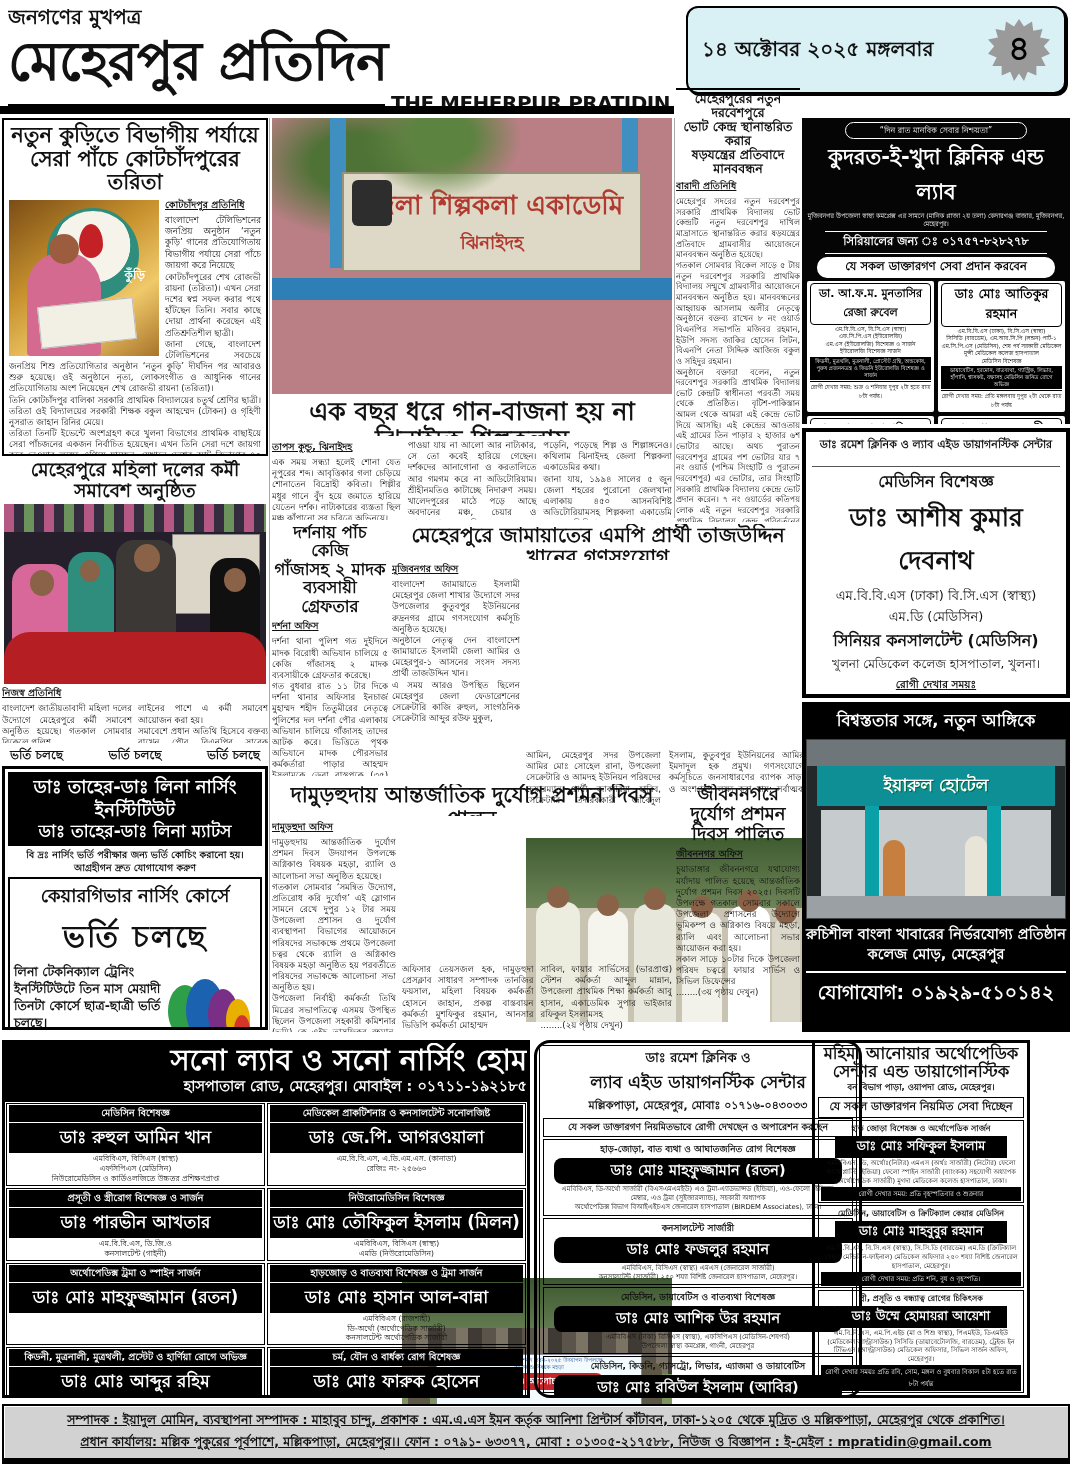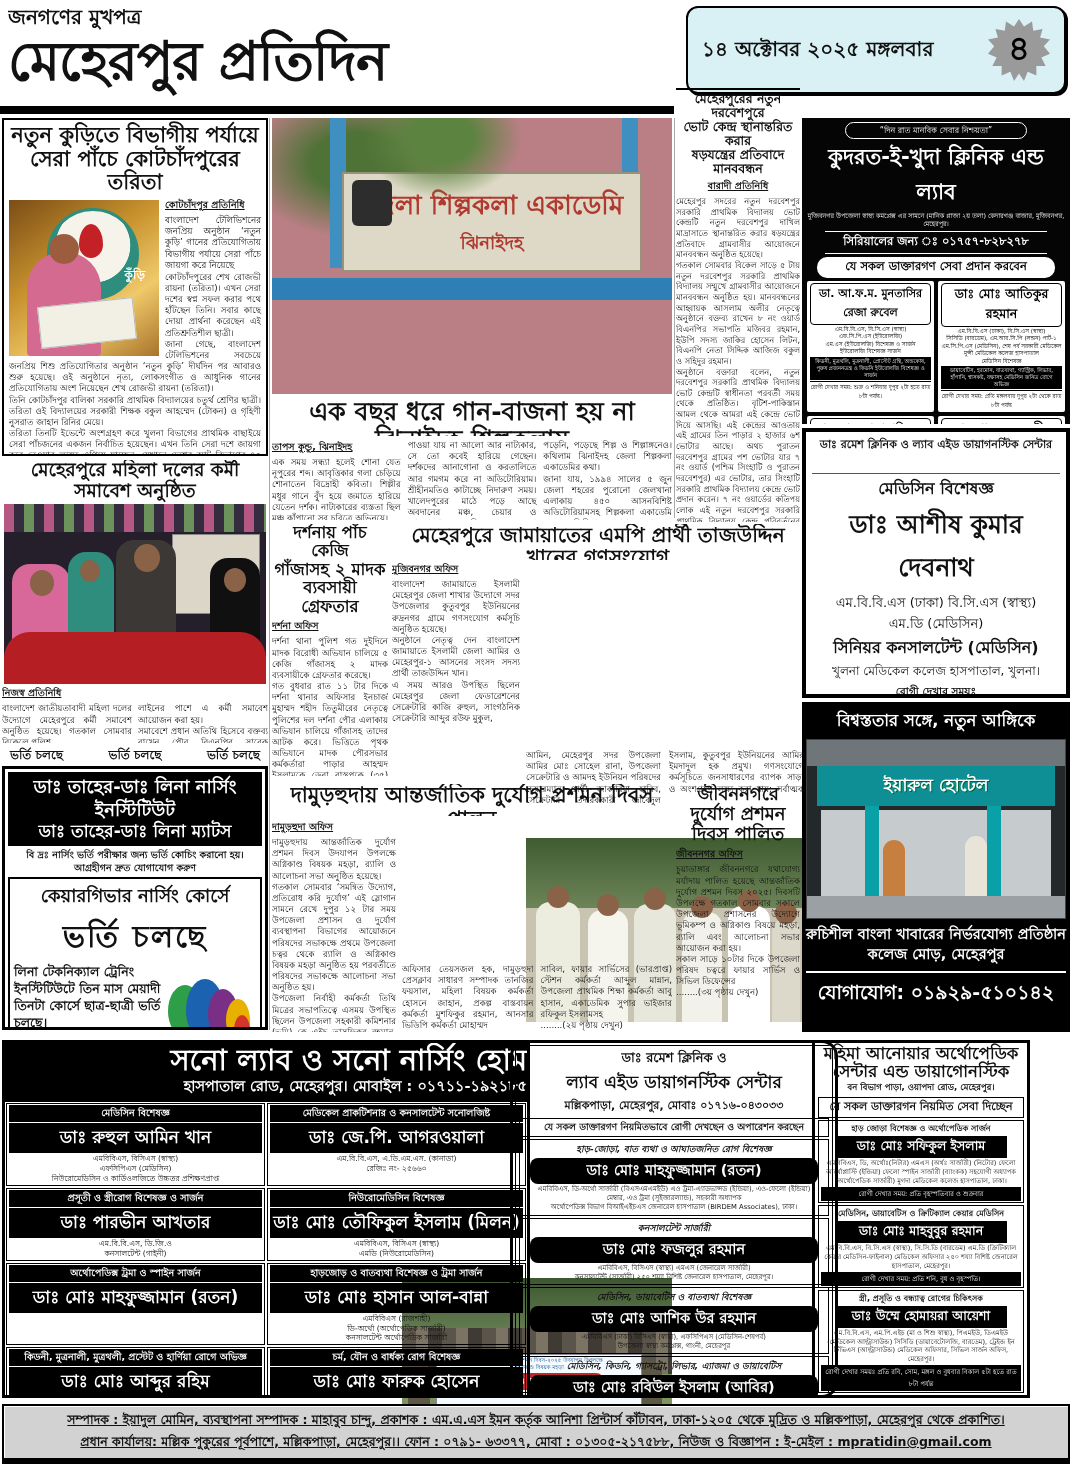--- a/index.html
+++ b/index.html
@@ -85,21 +85,21 @@
   .kud-serial{font-size:11.5px;font-weight:bold;text-align:center;border-top:1px solid #fff;border-bottom:1px solid #fff;margin:2px 18px;padding:1px 0;}
   .kud-svc{background:#fff;color:#000;border-radius:10px;font-size:11.5px;font-weight:bold;text-align:center;margin:3px 10px;padding:1px 0;}
   .kud-grid{display:grid;grid-template-columns:1fr 1fr;gap:4px;margin-top:3px;}
   .kud-card{background:#fff;color:#000;border-radius:2px;padding:2px 3px;}
   .kud-name{font-size:12.5px;font-weight:bold;text-align:center;border:1px solid #000;border-radius:4px;padding:1px 0;margin-bottom:1px;}
   .kud-quals{font-size:5.6px;text-align:center;line-height:1.35;}
   .kud-sv{background:#000;color:#fff;font-size:5.4px;text-align:center;line-height:1.3;padding:1px 2px;margin:1px 0;}
   .kud-time{font-size:5.6px;text-align:center;border-top:1px solid #000;padding-top:1px;}
   
   .ram{border:4px solid #000;padding:4px 6px;text-align:center;}
-  .ram-head{font-size:11px;font-weight:bold;border-bottom:1px solid #555;padding-bottom:18px;}
+  .ram-head{font-size:11px;font-weight:bold;border-bottom:1px solid #555;padding-bottom:11px;}
   .ram-spec{font-size:16px;font-weight:bold;margin-top:2px;}
   .ram-name{font-size:25px;font-weight:bold;margin:2px 0;}
   .ram-q1{font-size:13px;}
   .ram-q2{font-size:13px;}
   .ram-q3{font-size:16px;font-weight:bold;}
   .ram-q4{font-size:12px;}
   .ram-lab{font-size:10.5px;font-weight:bold;text-decoration:underline;margin-top:2px;}
   .ram-time{font-size:12.5px;}
   
   .hot{background:#000;color:#fff;padding:4px;}
@@ -124,21 +124,21 @@
   .sono-name{background:#000;color:#fff;font-size:17px;font-weight:bold;margin-top:1px;padding:1px 0;}
   .sono-quals{font-size:7.6px;line-height:1.3;margin-top:1px;}
   
   .laba{border:3px solid #000;padding:2px;}
   .laba-in{border:1px solid #000;padding:2px 3px;height:100%;box-sizing:border-box;}
   .laba-t1{font-size:13px;font-weight:bold;text-align:center;}
   .laba-t2{font-size:17px;font-weight:bold;text-align:center;}
   .laba-addr{font-size:11px;font-weight:bold;text-align:center;}
   .laba-hdr{font-size:9.3px;font-weight:bold;text-align:center;border:1px solid #000;margin:2px 0;padding:1px 0;}
   .laba-card{border:1px solid #000;margin:2px 0;padding:2px;text-align:center;}
-  .laba-spec{font-size:9px;font-weight:bold;font-style:italic;}
+  .laba-spec{font-size:9px;font-weight:bold;}
   .laba-name{background:#000;color:#fff;border-radius:8px;font-size:14.5px;font-weight:bold;margin:1px 8px;padding:1px 0;}
   .laba-quals{font-size:6.8px;line-height:1.35;}
   
   .moha{border:3px solid #000;padding:2px 3px;}
   .moha-t{font-size:16.5px;font-weight:bold;text-align:center;line-height:1.1;}
   .moha-addr{font-size:8.5px;font-weight:bold;text-align:center;}
   .moha-hdr{font-size:11px;font-weight:bold;text-align:center;border:1px solid #000;margin:2px 0;padding:0;}
   .moha-card{border:1px solid #000;margin:2px 0;padding:1px 2px;text-align:center;}
   .moha-spec{font-size:8px;font-weight:bold;}
   .moha-name{background:#000;color:#fff;font-size:12.5px;font-weight:bold;margin:1px 14px;padding:1px 0;}
@@ -150,20 +150,24 @@
   .foot-l{font-size:12.5px;font-weight:bold;text-align:center;text-decoration:underline;}
 </style>
 </head>
 <body>
 
 <div class="page">
 
   <div class="abs" style="left:8px;top:2px;width:662px;height:104px;">
     <div class="tagline">জনগণের মুখপত্র</div>
     <div class="mast-title">মেহেরপুর প্রতিদিন</div>
+    <div class="mast-row">
+      <div class="mast-line"></div>
+      <div class="mast-eng">THE MEHERPUR PRATIDIN</div>
+    </div>
   </div>
 
   <div class="abs datebox" style="left:686px;top:6px;width:380px;height:88px;">
     <span class="datetx">১৪ অক্টোবর ২০২৫ মঙ্গলবার</span>
     <span class="starburst">
       <span class="starnum">৪</span>
     </span>
   </div>
 
   <div class="abs blackbar" style="left:0;top:106px;width:674px;height:8px;"></div>
@@ -333,21 +337,21 @@
     <div class="byline" style="margin-top:3px;">জীবননগর অফিস</div>
     <div class="bodytx pre">চুয়াডাঙ্গার জীবননগরে যথাযোগ্য মর্যাদায় পালিত হয়েছে আন্তর্জাতিক দুর্যোগ প্রশমন দিবস ২০২৫। দিবসটি উপলক্ষে গতকাল সোমবার সকালে উপজেলা প্রশাসনের উদ্যোগে ভূমিকম্প ও অগ্নিকাণ্ড বিষয়ে মহড়া, র‍্যালি এবং আলোচনা সভার আয়োজন করা হয়।
 সকাল সাড়ে ১০টার দিকে উপজেলা পরিষদ চত্বরে ফায়ার সার্ভিস ও সিভিল ডিফেন্সের
 ........(৩য় পৃষ্ঠায় দেখুন)</div>
   </div>
 
   <div class="abs" style="left:676px;top:88px;width:124px;height:434px;border-top:2px solid #000;padding-top:2px;">
     <div class="hl pre" style="font-size:12.5px;">মেহেরপুরের নতুন দরবেশপুরে
 ভোট কেন্দ্র স্থানান্তরিত করার
 ষড়যন্ত্রের প্রতিবাদে মানববন্ধন</div>
-    <div class="byline" style="margin-top:3px;text-align:center;">বারাদী প্রতিনিধি</div>
+    <div class="byline" style="margin-top:3px;">বারাদী প্রতিনিধি</div>
     <div class="bodytx pre" style="font-size:8.2px;">মেহেরপুর সদরের নতুন দরবেশপুর সরকারি প্রাথমিক বিদ্যালয় ভোট কেন্দ্রটি নতুন দরবেশপুর দাখিল মাদ্রাসাতে স্থানান্তরিত করার ষড়যন্ত্রের প্রতিবাদে গ্রামবাসীর আয়োজনে মানববন্ধন অনুষ্ঠিত হয়েছে।
 গতকাল সোমবার বিকেল সাড়ে ৫ টায় নতুন দরবেশপুর সরকারি প্রাথমিক বিদ্যালয় সম্মুখে গ্রামবাসীর আয়োজনে মানববন্ধন অনুষ্ঠিত হয়। মানববন্ধনের আহ্বায়ক আসলাম অলীর নেতৃত্বে অনুষ্ঠানে বক্তব্য রাখেন ৮ নং ওয়ার্ড বিএনপির সভাপতি মজিবর রহমান, ইউপি সদস্য জাকির হোসেন লিটন, বিএনপি নেতা সিদ্দিক আজিজ বকুল ও সহিদুর রহমান।
 অনুষ্ঠানে বক্তারা বলেন, নতুন দরবেশপুর সরকারি প্রাথমিক বিদ্যালয় ভোট কেন্দ্রটি স্বাধীনতা পরবর্তী সময় থেকে প্রতিষ্ঠিত। বৃটিশ-পাকিস্তান আমল থেকে আমরা এই কেন্দ্রে ভোট দিয়ে আসছি। এই কেন্দ্রের আওতায় এই গ্রামের তিন পাড়ার ২ হাজার ৬শ ভোটার আছে। অথচ পুরাতন দরবেশপুর গ্রামের পশ ভোটার যার ৭ নং ওয়ার্ড (পশ্চিম সিংহাটি ও পুরাতন দরবেশপুর) এর ভোটার, তার সিংহাটি সরকারি প্রাথমিক বিদ্যালয় কেন্দ্রে ভোট প্রদান করেন। ৭ নং ওয়ার্ডের কতিপয় লোক এই নতুন দরবেশপুর সরকারি প্রাথমিক বিদ্যালয় কেন্দ্র পরিবর্তনের জন্য জেলা নির্বাচন কমিশন বরাবর আবেদন করেছে। যার এই কেন্দ্রের ভোটার নয়। আমরা এর তীব্র নিন্দা জানাচ্ছি। সেই সাথে জেলা প্রশাসক ও</div>
 
   </div>
 
   <div class="abs kud" style="left:802px;top:118px;width:268px;height:306px;">
     <div class="kud-tag">“দিন রাত মানবিক সেবার নিশ্চয়তা”</div>
     <div class="kud-title">কুদরত-ই-খুদা ক্লিনিক এন্ড ল্যাব</div>
     <div class="kud-addr">মুজিবনগর উপজেলা স্বাস্থ্য কমপ্লেক্স এর সামনে (মানিক প্লাজা ২য় তলা) কেদারগঞ্জ বাজার, মুজিবনগর, মেহেরপুর।</div>
@@ -466,21 +470,21 @@
       </div>
       <div class="sono-cell">
         <div class="sono-spec">চর্ম, যৌন ও বার্ধক্য রোগ বিশেষজ্ঞ</div>
         <div class="sono-name">ডাঃ মোঃ ফারুক হোসেন</div>
 
       </div>
     </div>
 
   </div>
 
-  <div class="abs laba" style="left:510px;top:1040px;width:328px;height:358px;border-radius:16px;">
+  <div class="abs laba" style="left:534px;top:1040px;width:328px;height:358px;border-radius:16px;">
     <div class="laba-in">
       <div class="laba-t1">ডাঃ রমেশ ক্লিনিক ও</div>
       <div class="laba-t2">ল্যাব এইড ডায়াগনস্টিক সেন্টার</div>
       <div class="laba-addr">মল্লিকপাড়া, মেহেরপুর, মোবাঃ ০১৭১৬-০৪৩০৩৩</div>
       <div class="laba-hdr">যে সকল ডাক্তারগণ নিয়মিতভাবে রোগী দেখছেন ও অপারেশন করছেন</div>
       <div class="laba-card">
         <div class="laba-spec">হাড়-জোড়া, বাত ব্যথা ও আঘাতজনিত রোগ বিশেষজ্ঞ</div>
         <div class="laba-name">ডাঃ মোঃ মাহফুজ্জামান (রতন)</div>
         <div class="laba-quals pre">এমবিবিএস, ডি-অর্থো সার্জারী (বিএসএমএমইউ) এও ট্রমা-এ্যাডভান্সড (ইন্ডিয়া), এও-ফেলো (ইন্ডিয়া)
 মেম্বার, এও ট্রমা (সুইজারল্যান্ড), সহকারী অধ্যাপক

